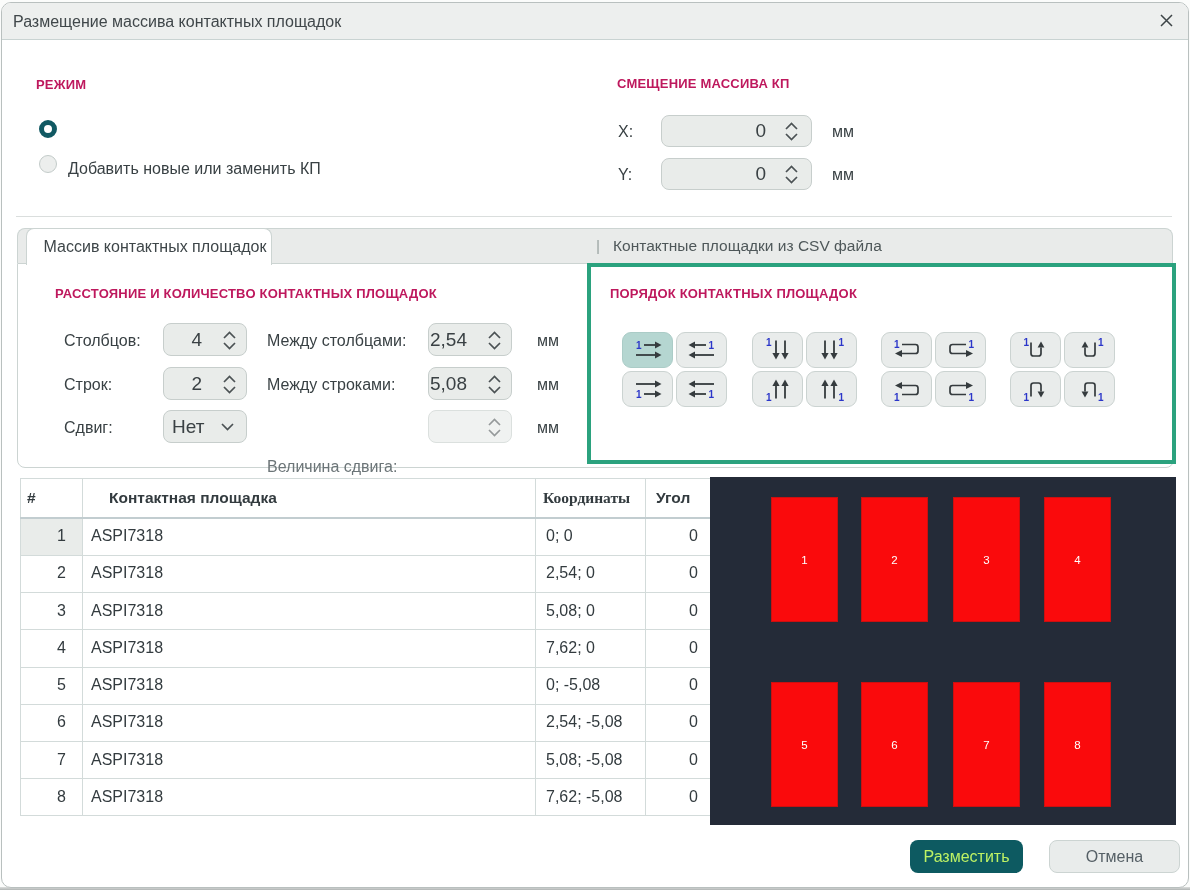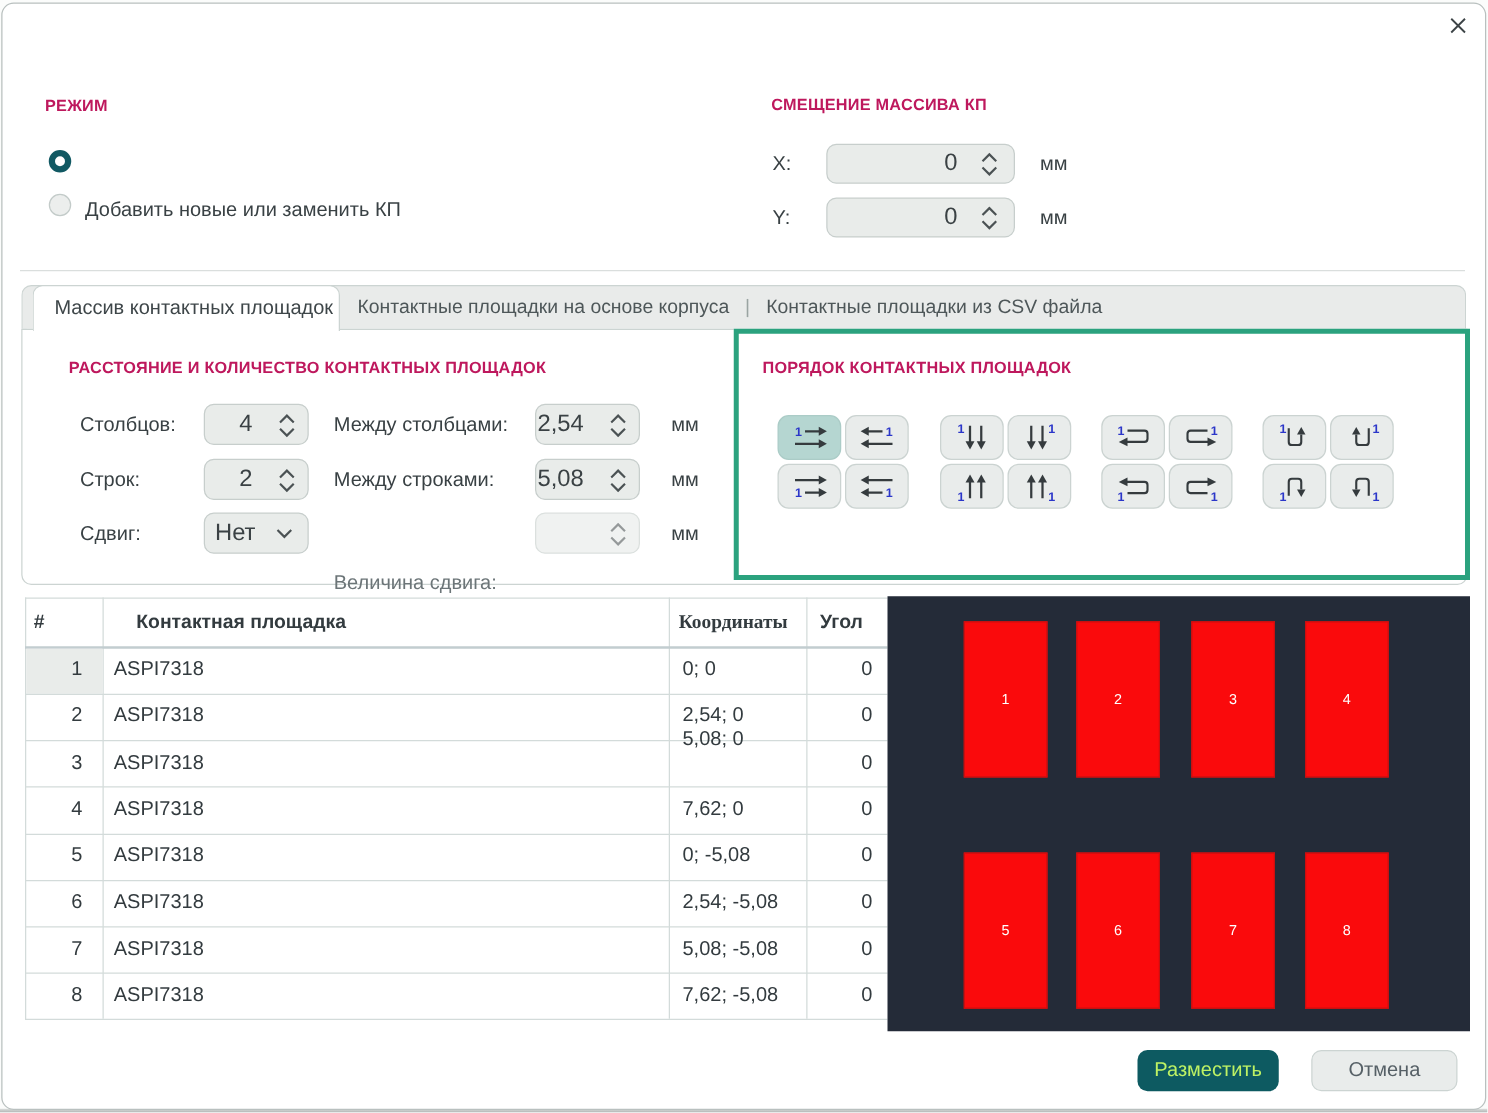--- a/index.html
+++ b/index.html
@@ -44,28 +44,31 @@
   .cell { position:absolute; font-size:16px; color:#333b3f; display:flex; align-items:center; }
   .cellr { justify-content:flex-end; }
   .hcell { font-weight:bold; font-size:15.5px; }
   
   #preview { position:absolute; left:710px; top:477px; width:466px; height:348px; background:#242b38; z-index:5; }
   .pad { position:absolute; width:67px; height:125px; background:#fa0a0c; border:1px solid #cc0f0f;
          display:flex; align-items:center; justify-content:center; color:#fff; font-size:11.5px; }
   
   #btn-place { position:absolute; left:910px; top:840px; width:113px; height:33px; background:#0d5a61;
                border-radius:8px; color:#bef264; font-size:16px; text-align:center; line-height:33px; z-index:6; }
-  #btn-cancel { position:absolute; left:1049px; top:840px; width:117px; height:33px; background:#e9eceb;
+  #btn-cancel { position:absolute; left:1049px; top:840px; width:131px; height:33px; background:#e9eceb;
                 border:1px solid #ccd4d2; border-radius:8px; color:#566066; font-size:16px; text-align:center; line-height:31px; z-index:6; }
 </style>
 </head>
 <body>
 <div id="stage">
 <div id="shadowband" style="position:absolute;left:0;top:887px;width:1190px;height:3px;background:linear-gradient(#dcdedd,#b0b4b3);"></div>
 <div id="dlg">
+  <div id="titlebar">
+        <div id="titletext">Размещение массива контактных площадок</div>
+      </div>
   <svg class="abs" style="left:1160px;top:14px;" width="13" height="13" viewBox="0 0 13 13">
     <path d="M1 1 L12 12 M12 1 L1 12" stroke="#3d4447" stroke-width="1.5" fill="none"></path>
   </svg>
 
   <div class="abs seclabel" style="left:36px;top:76.5px;">РЕЖИМ</div>
   <div class="radio-on" style="left:39px;top:120px;"></div>
   <div class="abs txt" style="left:68px;top:120.5px;margin-top:36px;">Добавить новые или заменить КП</div>
   <div class="radio-off" style="left:39px;top:154.5px;"></div>
 
   <div class="abs seclabel" style="left:617px;top:76px;">СМЕЩЕНИЕ МАССИВА КП</div>
@@ -86,21 +89,20 @@
     <polyline points="3,7 8.5,1.5 14,7" fill="none" stroke="#4b5254" stroke-width="1.7"></polyline>
     <polyline points="3,12 8.5,17.5 14,12" fill="none" stroke="#4b5254" stroke-width="1.7"></polyline>
   </svg>
   <div class="abs txt" style="left:832px;top:166px;">мм</div>
 
   <div class="abs" style="left:16px;top:216px;width:1156px;height:1px;background:#dadedd;"></div>
 
   <div id="tabstrip"></div>
   <div id="contentbox"></div>
   <div id="activetab">Массив контактных площадок</div>
-  <div class="tabtxt" style="left:286px;">Контактные площадки на основе корпуса</div>
   <div class="tabtxt" style="left:596px;color:#9aa4a2;">|</div>
   <div class="tabtxt" style="left:613px;">Контактные площадки из CSV файла</div>
 
   <div class="abs seclabel" style="left:55px;top:286px;z-index:5;">РАССТОЯНИЕ И КОЛИЧЕСТВО КОНТАКТНЫХ ПЛОЩАДОК</div>
 
   <div class="abs txt" style="left:64px;top:332px;z-index:5;">Столбцов:</div>
   <div class="spin" style="left:163px;top:323px;width:84px;height:33px;z-index:5;">
     <div class="val" style="right:44px;">4</div>
   </div>
   <svg class="abs chev" style="left:221px;top:331px;z-index:5;" width="17" height="19" viewBox="0 0 17 19">
@@ -323,21 +325,21 @@
   <div class="cell cellr" style="left:21px;top:517.5px;width:45px;height:37.2px;">1</div>
   <div class="cell" style="left:91px;top:517.5px;height:37.2px;">ASPI7318</div>
   <div class="cell" style="left:546px;top:517.5px;height:37.2px;">0; 0</div>
   <div class="cell cellr" style="left:645px;top:517.5px;width:53px;height:37.2px;">0</div>
   <div class="cell cellr" style="left:21px;top:554.8px;width:45px;height:37.2px;">2</div>
   <div class="cell" style="left:91px;top:554.8px;height:37.2px;">ASPI7318</div>
   <div class="cell" style="left:546px;top:554.8px;height:37.2px;">2,54; 0</div>
   <div class="cell cellr" style="left:645px;top:554.8px;width:53px;height:37.2px;">0</div>
   <div class="cell cellr" style="left:21px;top:592.0px;width:45px;height:37.2px;">3</div>
   <div class="cell" style="left:91px;top:592.0px;height:37.2px;">ASPI7318</div>
-  <div class="cell" style="left:546px;top:573px;height:37.2px;">5,08; 0</div>
+  <div class="cell" style="left:546px;top:592.0px;height:37.2px;">5,08; 0</div>
   <div class="cell cellr" style="left:645px;top:592.0px;width:53px;height:37.2px;">0</div>
   <div class="cell cellr" style="left:21px;top:629.2px;width:45px;height:37.2px;">4</div>
   <div class="cell" style="left:91px;top:629.2px;height:37.2px;">ASPI7318</div>
   <div class="cell" style="left:546px;top:629.2px;height:37.2px;">7,62; 0</div>
   <div class="cell cellr" style="left:645px;top:629.2px;width:53px;height:37.2px;">0</div>
   <div class="cell cellr" style="left:21px;top:666.5px;width:45px;height:37.2px;">5</div>
   <div class="cell" style="left:91px;top:666.5px;height:37.2px;">ASPI7318</div>
   <div class="cell" style="left:546px;top:666.5px;height:37.2px;">0; -5,08</div>
   <div class="cell cellr" style="left:645px;top:666.5px;width:53px;height:37.2px;">0</div>
   <div class="cell cellr" style="left:21px;top:703.8px;width:45px;height:37.2px;">6</div>

